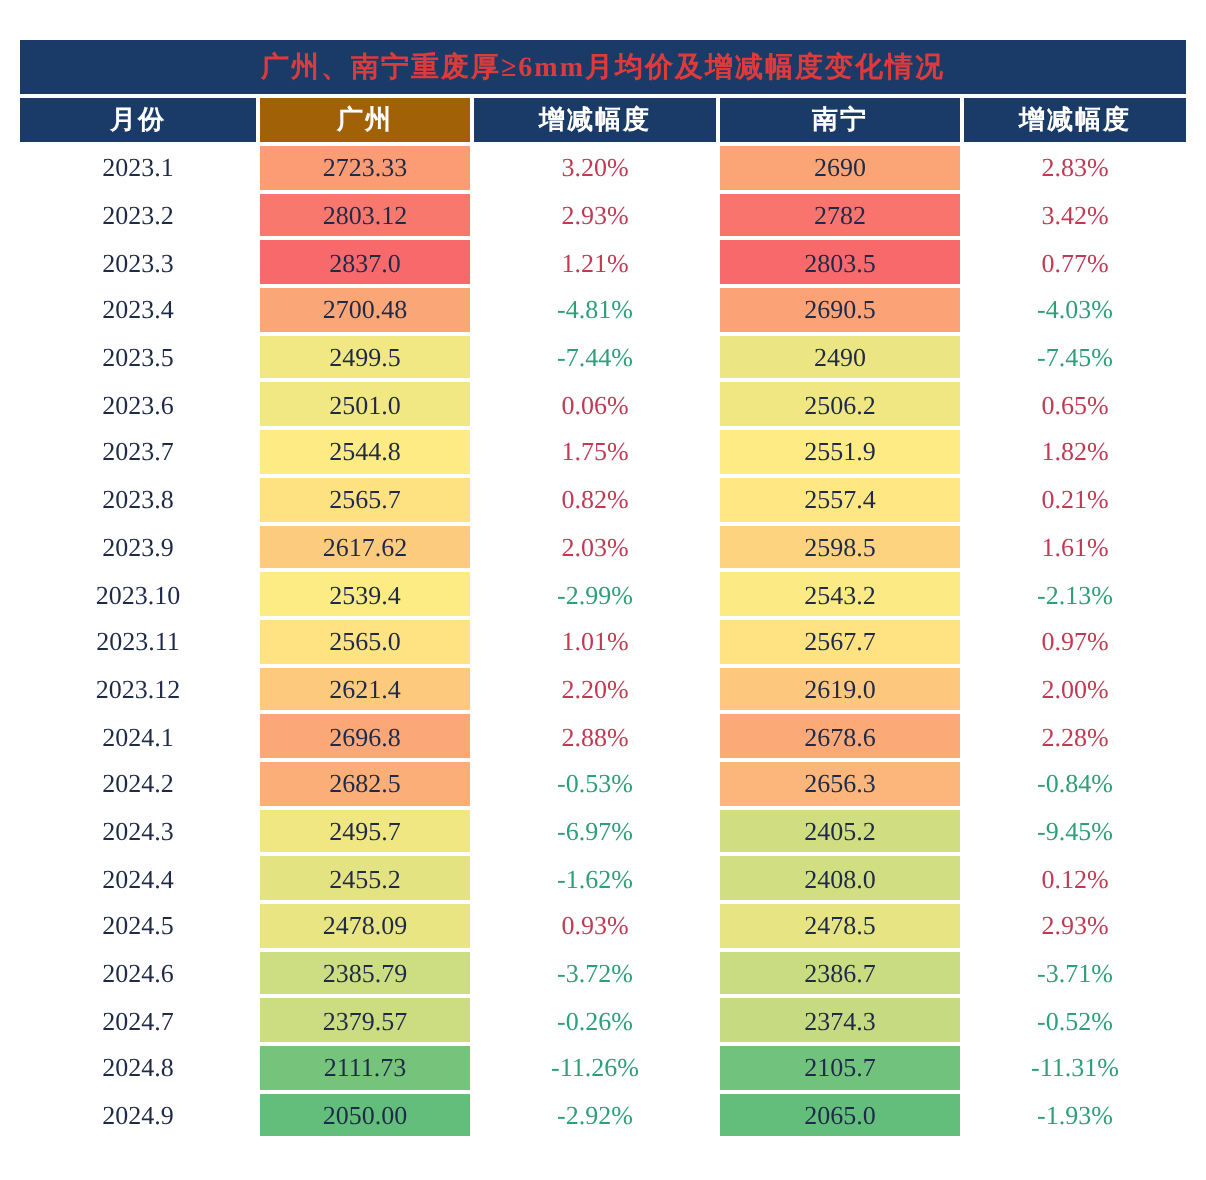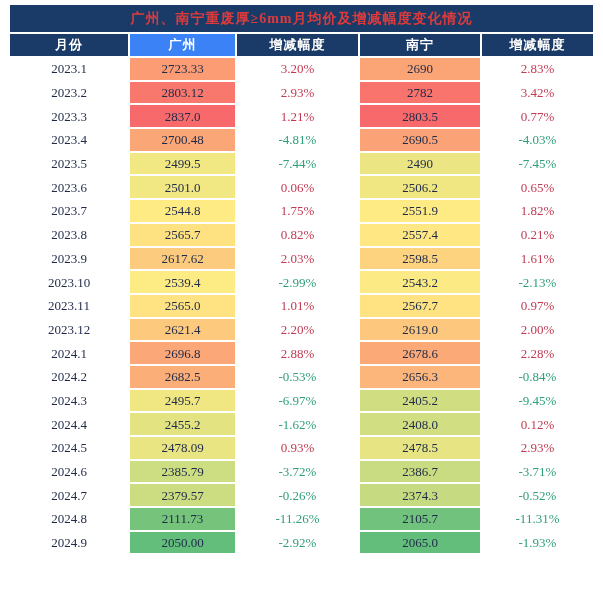--- a/index.html
+++ b/index.html
@@ -1,21 +1,21 @@
 <!DOCTYPE html>
 <html><head>
 <meta charset="utf-8">
 <style>
   * { margin:0; padding:0; box-sizing:border-box; }
   html,body { width:603px; height:590px; background:#ffffff; overflow:hidden; }
   body { font-family:"Liberation Serif","DejaVu Serif",serif; }
 
   .page { position:relative; width:603px; height:590px; background:#ffffff; }
 
-  .tablewrap { position:absolute; left:10px; top:5px; width:583px; }
+  .tablewrap { position:absolute; left:10px; top:20px; width:583px; }
 
   .title {
     height:27px; margin-bottom:2px;
     display:flex; align-items:center; justify-content:center;
     font-size:14px; font-weight:bold; letter-spacing:1px;
   }
 
   .hgrid, .bgrid {
     display:grid;
     grid-template-columns:118px 105px 121px 120px 111px;
@@ -42,21 +42,21 @@
 </head>
 <body>
 
 <div class="page">
   <div class="tablewrap">
 
     <div class="title" style="background: rgb(26, 58, 104); color: rgb(221, 59, 59);">广州、南宁重废厚≥6mm月均价及增减幅度变化情况</div>
 
     <div class="hgrid">
       <div class="hcell" style="background: rgb(26, 58, 104); color: rgb(255, 255, 255);">月份</div>
-      <div class="hcell" style="background: #3b82f6; color: rgb(255, 255, 255);">广州</div>
+      <div class="hcell" style="background: #a16207; color: rgb(255, 255, 255);">广州</div>
       <div class="hcell" style="background: rgb(26, 58, 104); color: rgb(255, 255, 255);">增减幅度</div>
       <div class="hcell" style="background: rgb(26, 58, 104); color: rgb(255, 255, 255);">南宁</div>
       <div class="hcell" style="background: rgb(26, 58, 104); color: rgb(255, 255, 255);">增减幅度</div>
     </div>
 
     <div class="bgrid">
         <div class="trow"><div class="cell" style="color: rgb(30, 42, 72);">2023.1</div><div class="cell" style="color: rgb(30, 42, 72); background: rgb(251, 156, 117);">2723.33</div><div class="cell" style="color: rgb(194, 58, 82);">3.20%</div><div class="cell" style="color: rgb(30, 42, 72); background: rgb(251, 164, 118);">2690</div><div class="cell" style="color: rgb(194, 58, 82);">2.83%</div></div>
         <div class="trow"><div class="cell" style="color: rgb(30, 42, 72);">2023.2</div><div class="cell" style="color: rgb(30, 42, 72); background: rgb(249, 120, 110);">2803.12</div><div class="cell" style="color: rgb(194, 58, 82);">2.93%</div><div class="cell" style="color: rgb(30, 42, 72); background: rgb(249, 116, 109);">2782</div><div class="cell" style="color: rgb(194, 58, 82);">3.42%</div></div>
         <div class="trow"><div class="cell" style="color: rgb(30, 42, 72);">2023.3</div><div class="cell" style="color: rgb(30, 42, 72); background: rgb(248, 105, 107);">2837.0</div><div class="cell" style="color: rgb(194, 58, 82);">1.21%</div><div class="cell" style="color: rgb(30, 42, 72); background: rgb(248, 105, 107);">2803.5</div><div class="cell" style="color: rgb(194, 58, 82);">0.77%</div></div>
         <div class="trow"><div class="cell" style="color: rgb(30, 42, 72);">2023.4</div><div class="cell" style="color: rgb(30, 42, 72); background: rgb(251, 166, 119);">2700.48</div><div class="cell" style="color: rgb(46, 159, 119);">-4.81%</div><div class="cell" style="color: rgb(30, 42, 72); background: rgb(251, 163, 118);">2690.5</div><div class="cell" style="color: rgb(46, 159, 119);">-4.03%</div></div>

